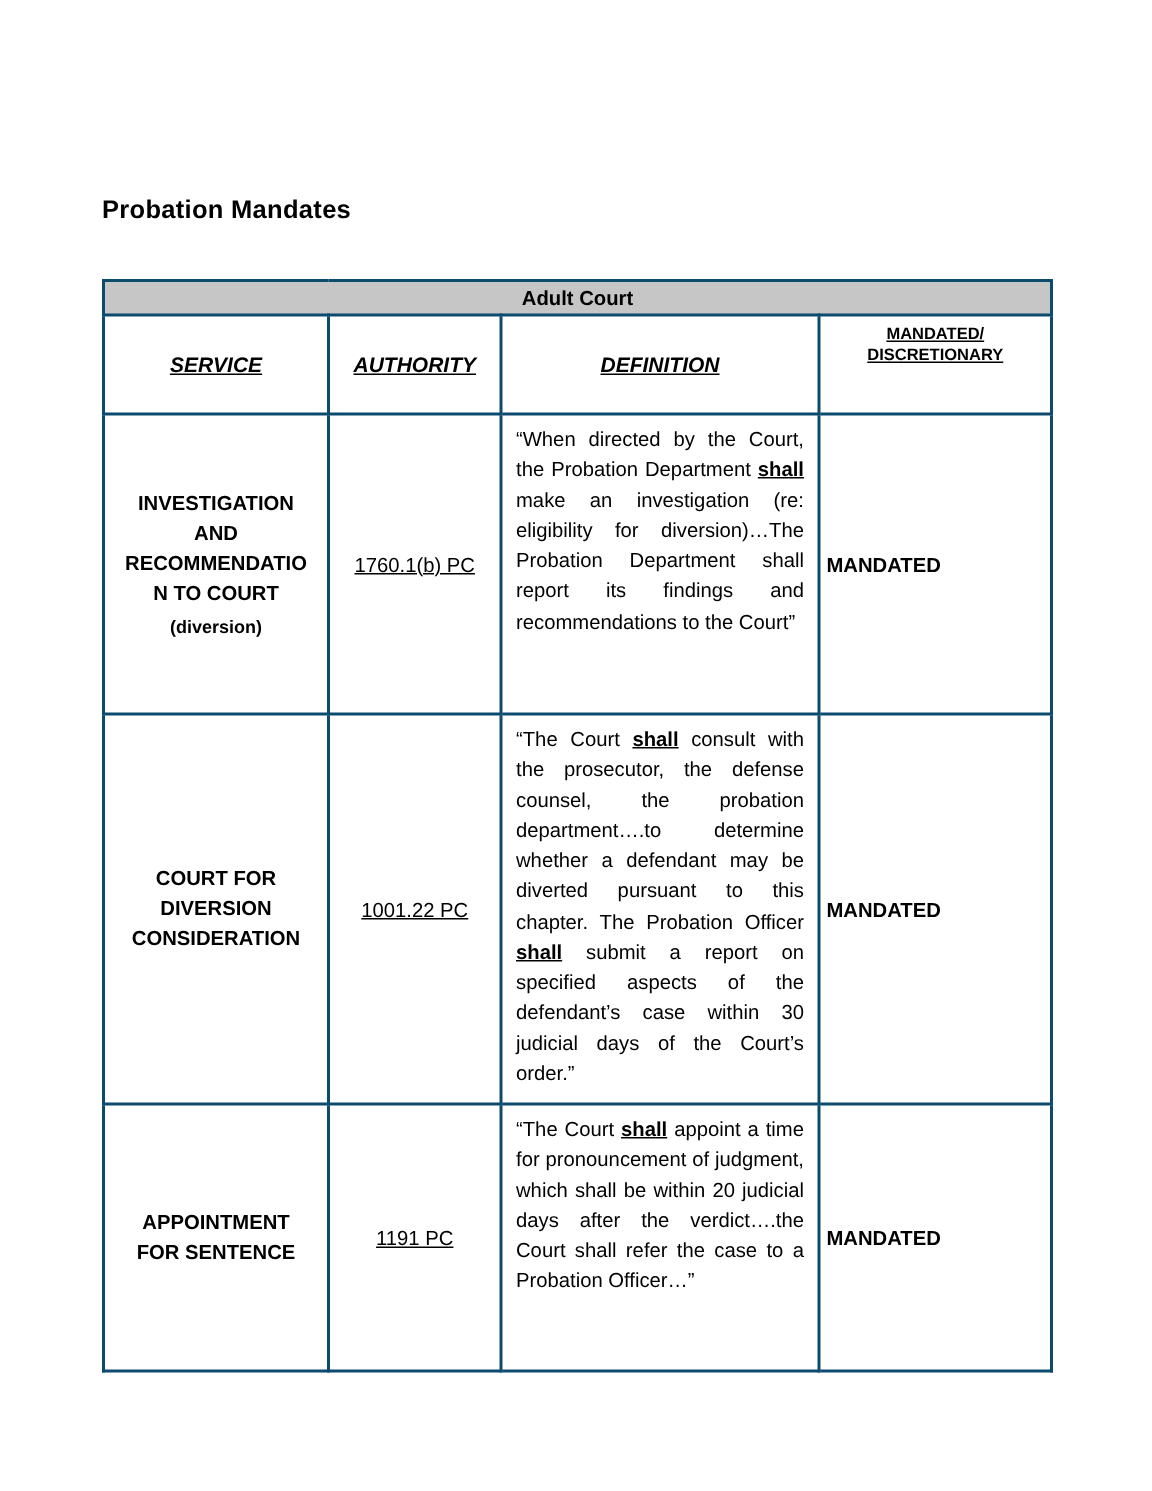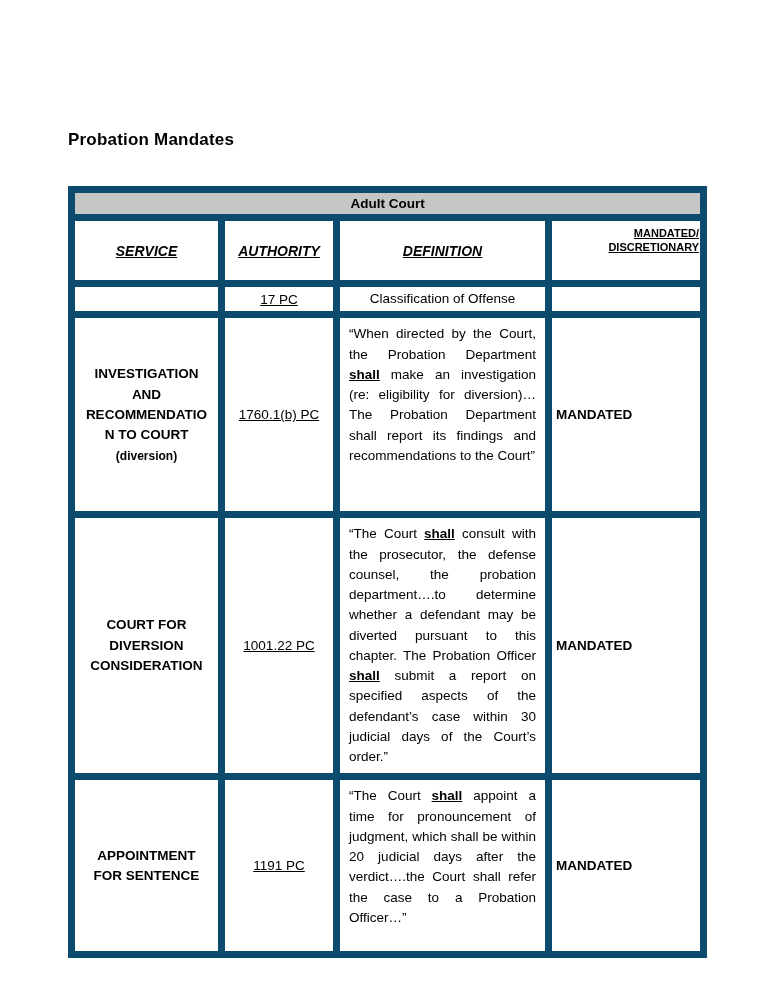--- a/index.html
+++ b/index.html
@@ -25,42 +25,42 @@
     font-weight: bold;
     letter-spacing: 0.2px;
   }
   table.mandates {
     margin: 36px 0 0 68px;
     width: 632px;
     border-collapse: collapse;
     table-layout: fixed;
   }
   table.mandates td {
-    border: 7px solid #0c4a6e;
+    border: 2px solid #0c4a6e;
     box-sizing: border-box;
   }
   td.band {
     background: #c6c6c6;
     text-align: center;
     font-weight: bold;
     font-size: 13.5px;
     padding: 3px 2px;
     border-top: 3px solid #000000;
   }
   tr.hdr-row { height: 66px; }
   td.hdr-main {
     text-align: center;
     vertical-align: middle;
     font-weight: bold;
     font-size: 14px;
     font-style: italic;
   }
   td.hdr-main .u-label { text-decoration: underline; }
   td.hdr-md {
-    text-align: right;
+    text-align: center;
     vertical-align: top;
     font-weight: bold;
     font-size: 11px;
     padding-top: 5px;
     line-height: 1.3;
   }
   td.hdr-md .u-label {
     text-decoration: underline;
     white-space: pre-line;
   }
@@ -142,28 +142,20 @@
       </td>
       <td class="hdr-main">
         <span class="u-label">DEFINITION</span>
       </td>
       <td class="hdr-md">
         <span class="u-label">MANDATED/
 DISCRETIONARY</span>
       </td>
     </tr>
 
-    <tr class="row-1">
-      <td class="service"></td>
-      <td class="authority">
-        <span class="u-val">17 PC</span>
-      </td>
-      <td class="definition center-def">Classification of Offense</td>
-      <td class="mandated"></td>
-    </tr>
 
     <tr class="row-2">
       <td class="service">
         <div class="service-lines">INVESTIGATION
 AND
 RECOMMENDATIO
 N TO COURT</div>
         <div class="service-note">(diversion)</div>
       </td>
       <td class="authority">

